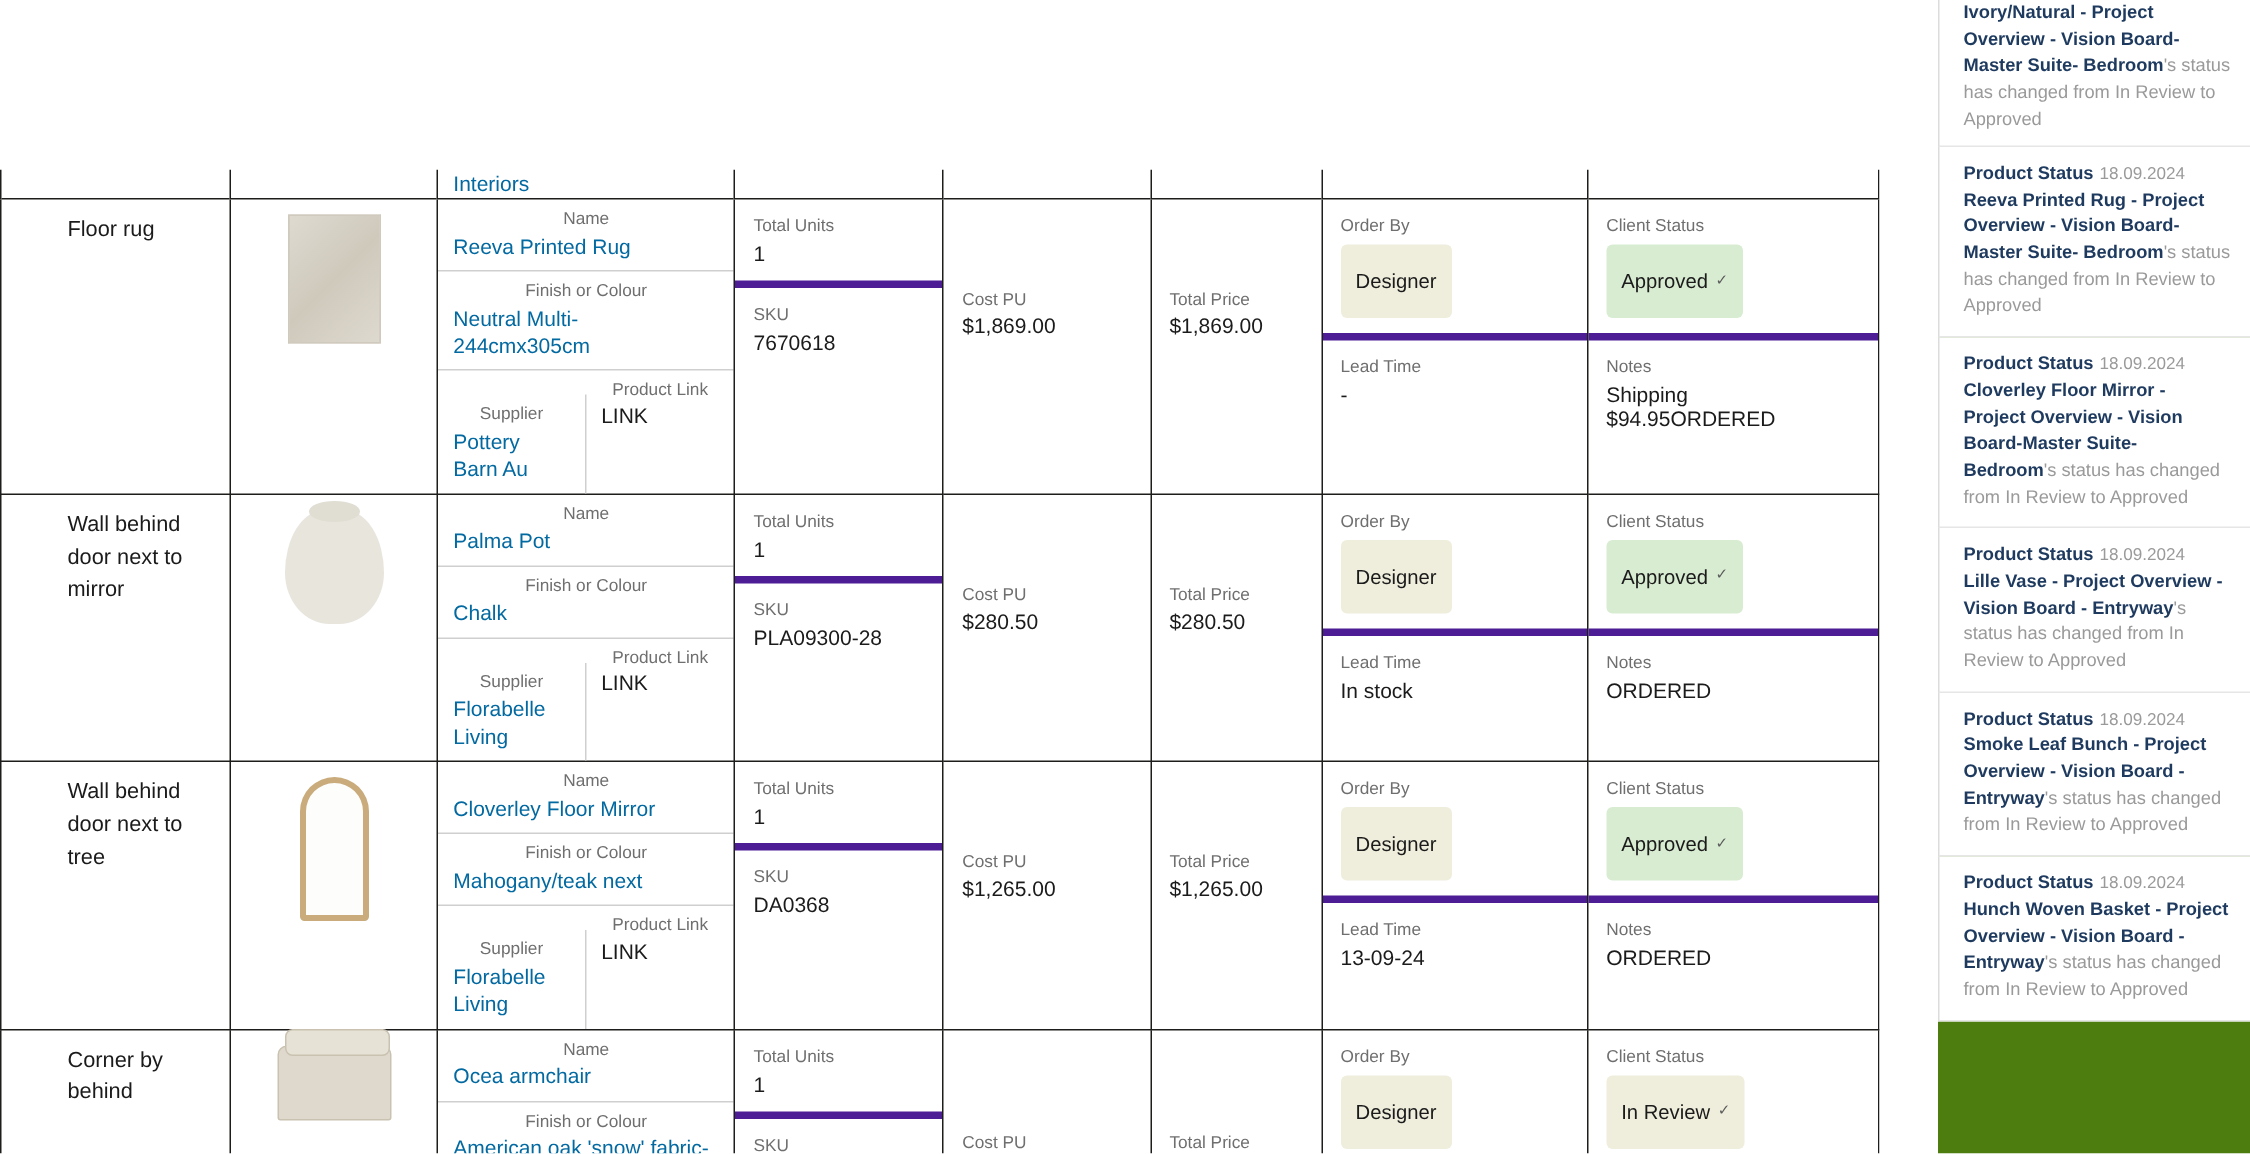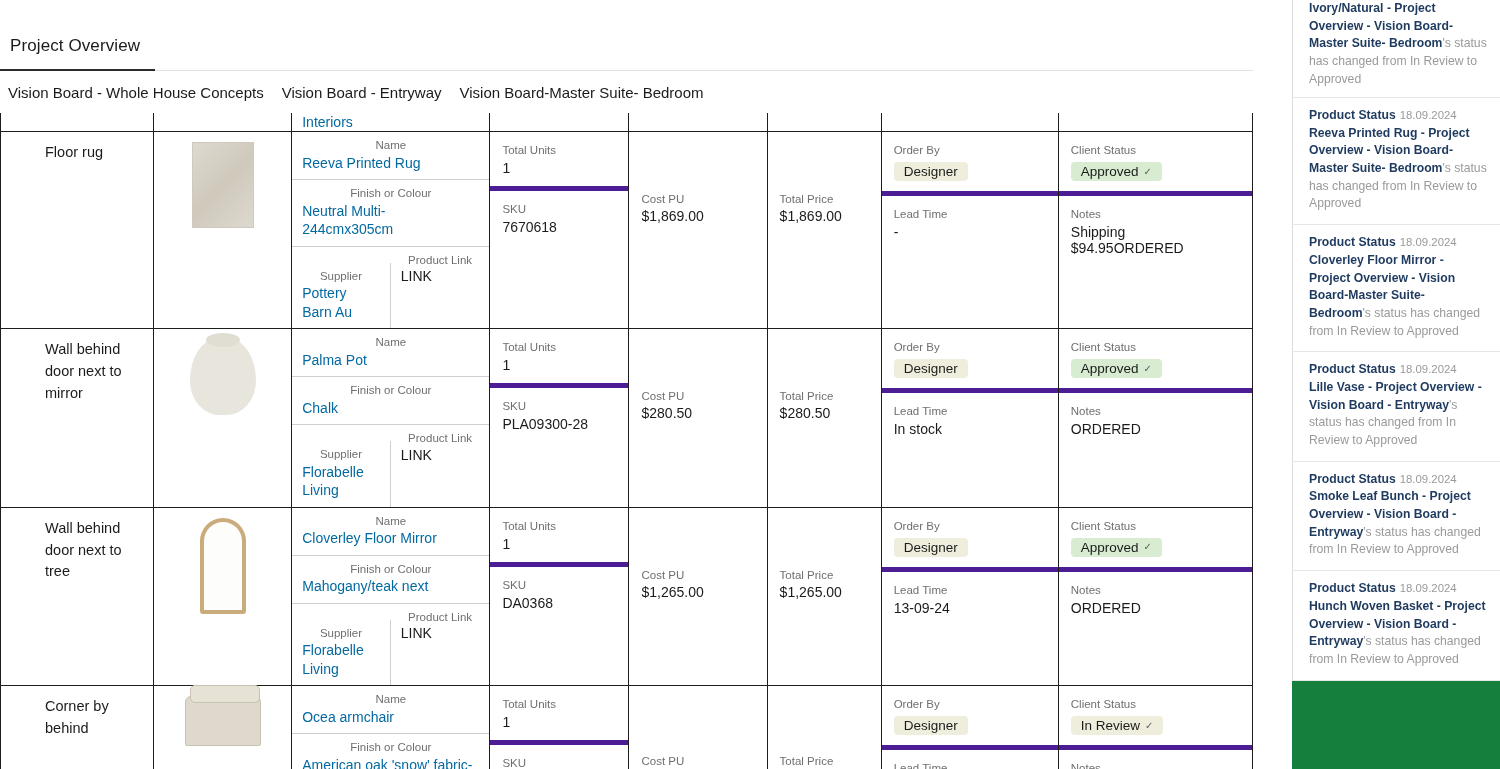--- a/index.html
+++ b/index.html
@@ -149,21 +149,21 @@
   .center-val {
     padding: 12px;
   }
   .center-val .mini-label { margin-bottom: 3px; }
 
   .pill {
     display: inline-flex;
     align-items: center;
     gap: 5px;
     border-radius: 4px;
-    padding: 2px 10px;
+    padding: 17px 10px;
     font-size: 13.5px;
     color: #1b1b1b;
     margin-top: 2px;
   }
   .pill.designer { background: #efeedd; }
   .pill.approved { background: #d8ecd2; }
   .pill.review   { background: #efeedd; }
   .chev {
     font-size: 10px;
     color: #5b5b5b;
@@ -218,21 +218,21 @@
     background:#e6e2d6; border:1px solid #c9c2b0;
     border-radius: 5px;
   }
 
   
   .feed {
     position: absolute;
     right: 0; top: 0;
     width: 208px;
     height: 769px;
-    background: #15803d;
+    background: #4d7c0f;
     padding: 0;
     overflow: hidden;
   }
   .feed-item {
     border-left: 1px solid #dcdcdc;
     border-bottom: 1px solid #e6e6e6;
     padding: 9px 12px 11px 16px;
     background: #fff;
   }
   .feed-item.clipped { padding-top: 0; }
@@ -250,30 +250,20 @@
     font-weight: normal;
     font-size: 11.4px;
     margin-left: 4px;
   }
 </style>
 </head>
 <body>
 
 <div class="page">
 
-  <div class="header">
-    <div class="page-title">Project Overview</div>
-    <div class="title-rule"></div>
-    <div class="title-underline"></div>
-    <div class="tabs">
-      <div class="tab">Vision Board - Whole House Concepts</div>
-      <div class="tab">Vision Board - Entryway</div>
-      <div class="tab">Vision Board-Master Suite- Bedroom</div>
-    </div>
-  </div>
 
   <div class="table-wrap">
     <table class="grid">
       <colgroup>
         <col class="col-loc">
           <col class="col-img">
           <col class="col-name">
           <col class="col-units">
         <col class="col-cost">
           <col class="col-total">

